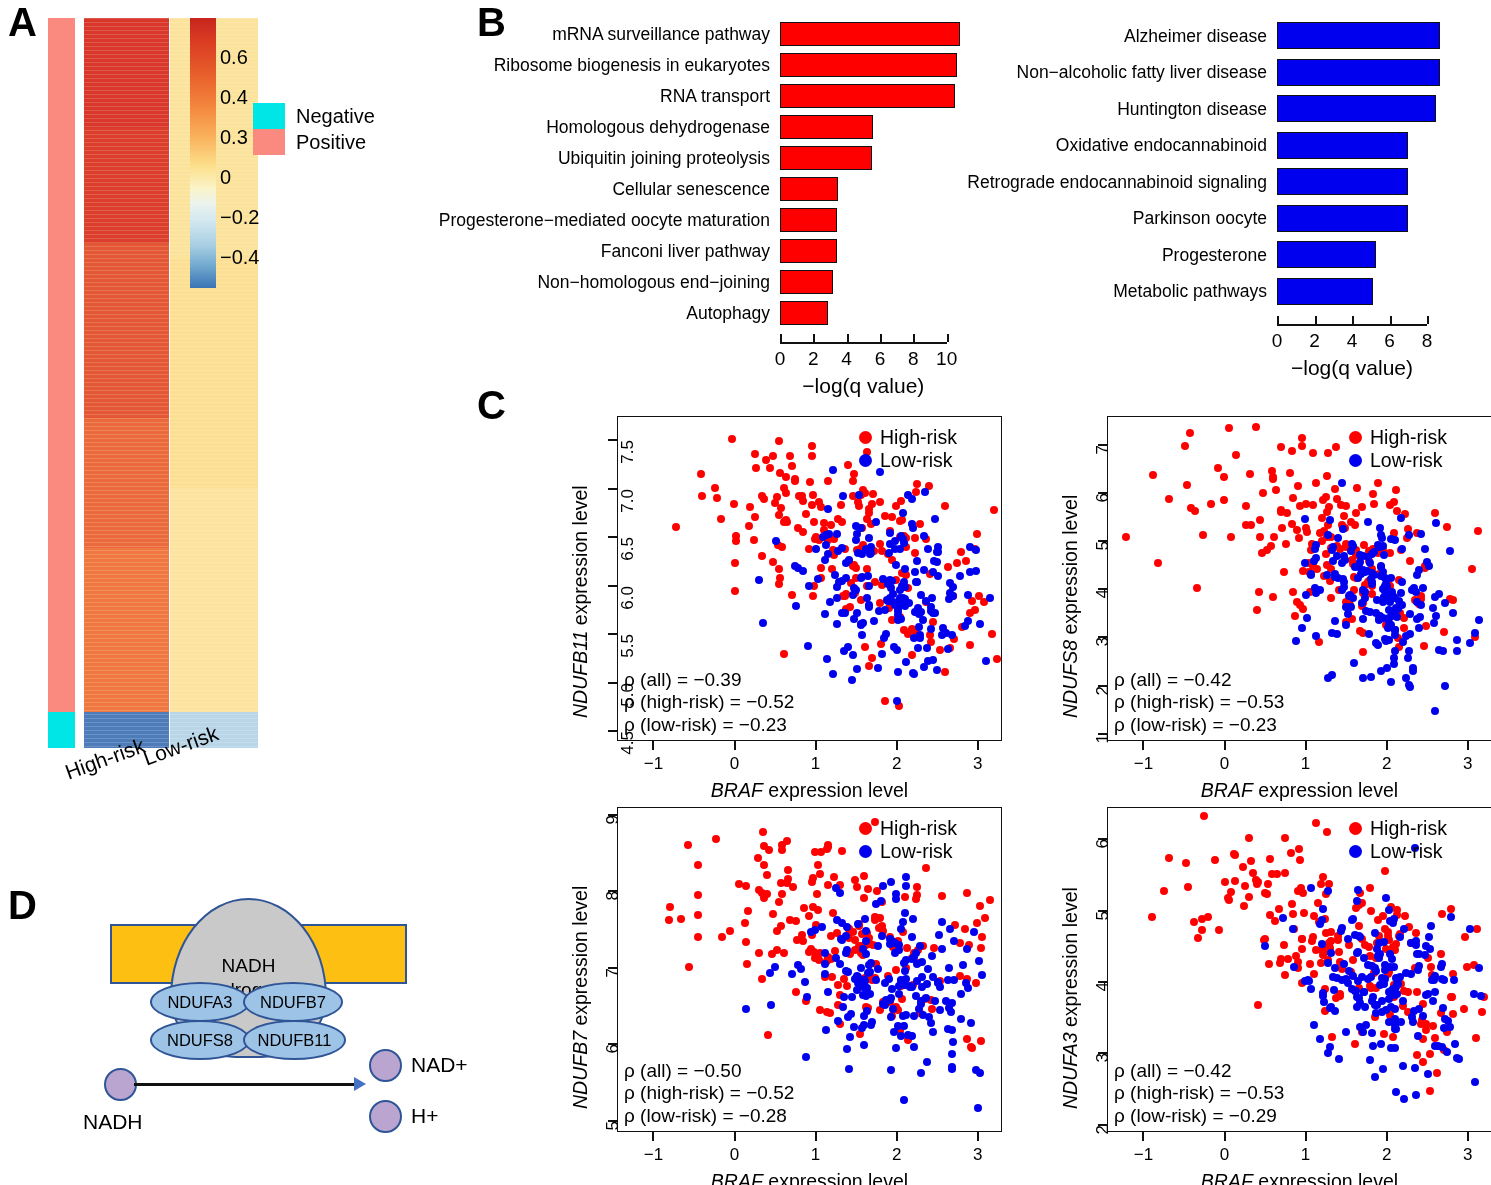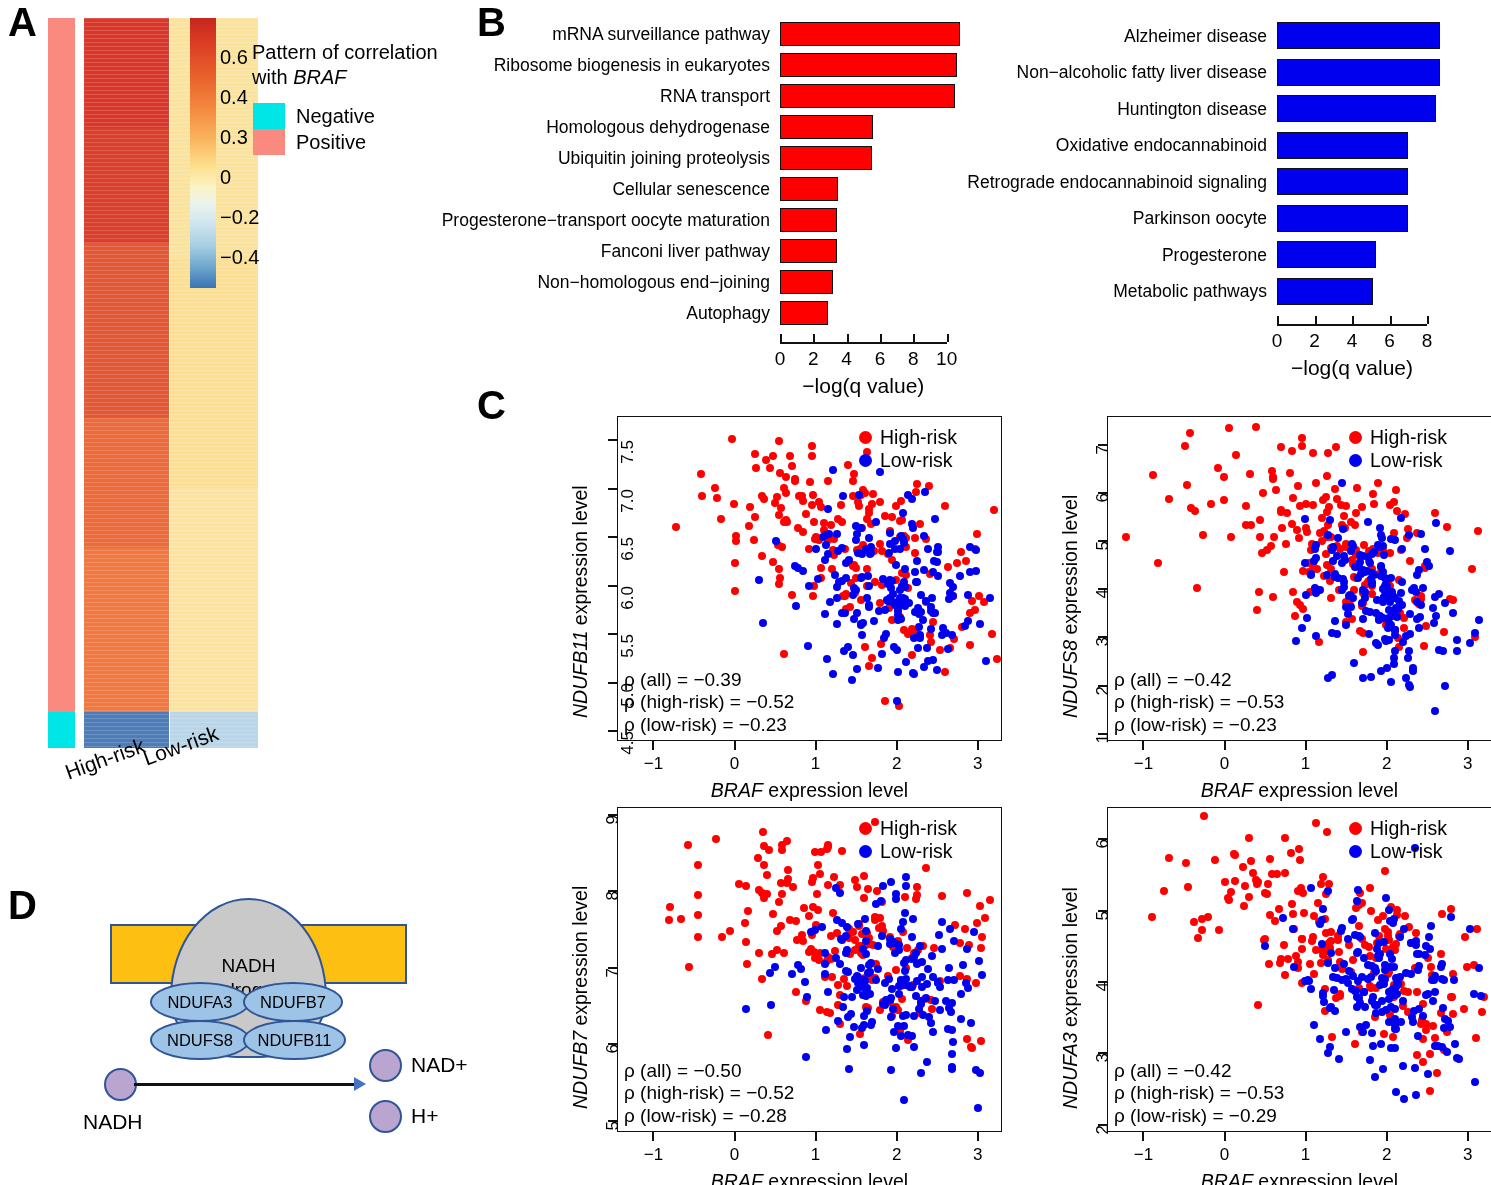--- a/index.html
+++ b/index.html
@@ -116,24 +116,20 @@
   <div class="cbar"></div>
   <div class="cbar-ticks">
     <span style="top:28px;">0.6</span>
     <span style="top:68px;">0.4</span>
     <span style="top:108px;">0.3</span>
     <span style="top:148px;">0</span>
     <span style="top:188px;">−0.2</span>
     <span style="top:228px;">−0.4</span>
   </div>
 
-  <div class="legend-title">
-    <span>Pattern of correlation</span><br>
-    <span>with </span><i>BRAF</i>
-  </div>
   <div class="sw sw-neg"></div>
   <div class="sw sw-pos"></div>
   <div class="sw-lab" style="top:105px;">Negative</div>
   <div class="sw-lab" style="top:131px;">Positive</div>
 
   <div class="grp-lab" style="left:62px;top:762px;">High-risk</div>
   <div class="grp-lab" style="left:140px;top:748px;">Low-risk</div>
 </div>
 
 <div class="abs" style="left:455px;top:0;width:1036px;height:390px;">
@@ -158,21 +154,21 @@
       </div>
       <div class="bar-row" style="top: 124px; left: 0px; width: 180px; height: 24px;">
         <div class="bar-lab">Ubiquitin joining proteolysis</div>
         <div class="bar-rect" style="width: 91.6667px; background: rgb(255, 0, 0);"></div>
       </div>
       <div class="bar-row" style="top: 155px; left: 0px; width: 180px; height: 24px;">
         <div class="bar-lab">Cellular senescence</div>
         <div class="bar-rect" style="width: 58.3333px; background: rgb(255, 0, 0);"></div>
       </div>
       <div class="bar-row" style="top: 186px; left: 0px; width: 180px; height: 24px;">
-        <div class="bar-lab">Progesterone−transport oocyte maturation</div>
+        <div class="bar-lab">Progesterone−mediated oocyte maturation</div>
         <div class="bar-rect" style="width: 56.6667px; background: rgb(255, 0, 0);"></div>
       </div>
       <div class="bar-row" style="top: 217px; left: 0px; width: 180px; height: 24px;">
         <div class="bar-lab">Fanconi liver pathway</div>
         <div class="bar-rect" style="width: 56.6667px; background: rgb(255, 0, 0);"></div>
       </div>
       <div class="bar-row" style="top: 248px; left: 0px; width: 180px; height: 24px;">
         <div class="bar-lab">Non−homologous end−joining</div>
         <div class="bar-rect" style="width: 53.3333px; background: rgb(255, 0, 0);"></div>
       </div>

